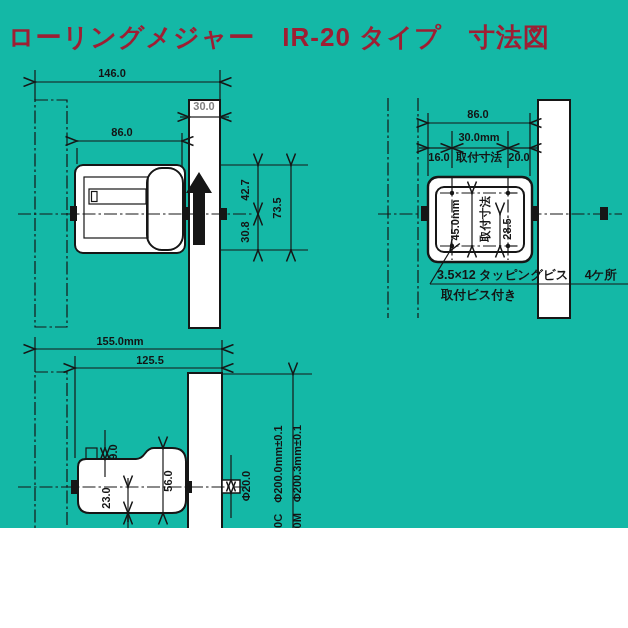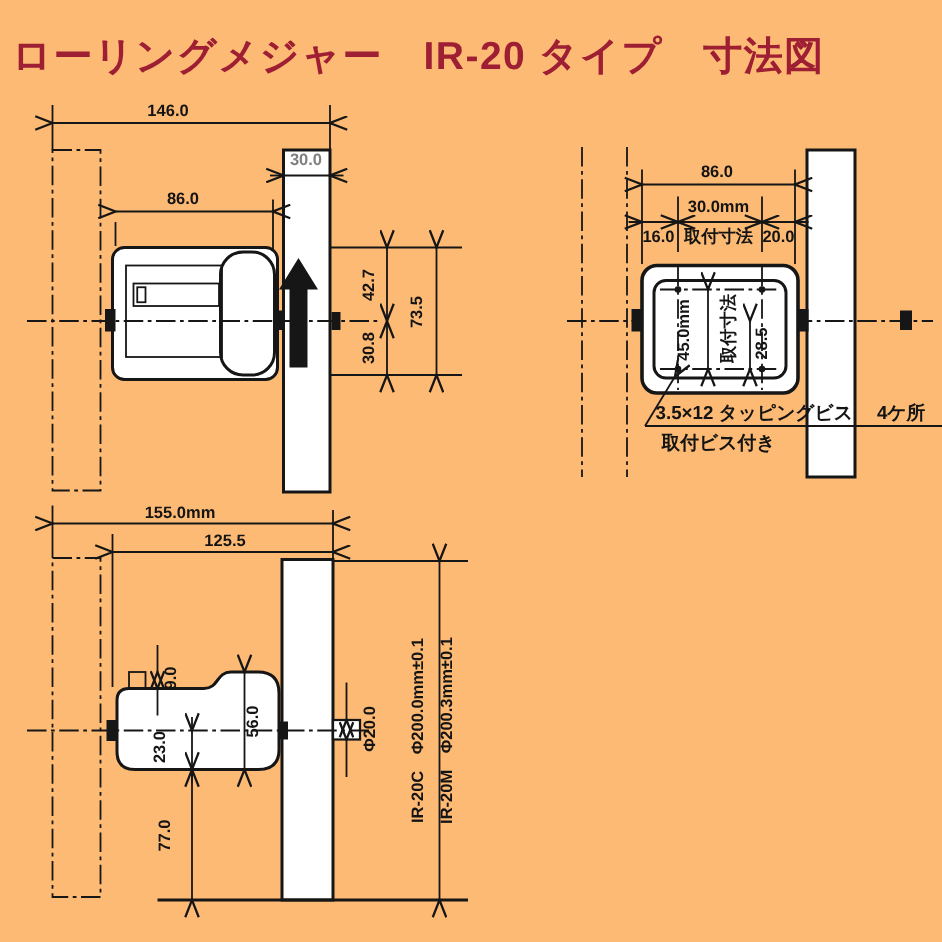--- a/index.html
+++ b/index.html
@@ -1,16 +1,16 @@
 <!DOCTYPE html>
 <html><head>
 <meta charset="utf-8">
 <style>
   html,body{margin:0;padding:0;background:#fff;}
-  #stage{position:relative;width:628px;height:628px;background:#fdba74;overflow:hidden;
+  #stage{position:relative;width:628px;height:528px;background:#14b8a6;overflow:hidden;
          font-family:"Liberation Sans","DejaVu Sans",sans-serif;}
   #title{position:absolute;left:8px;top:20px;margin:0;font-size:26px;font-weight:800;
          letter-spacing:1px;font-family:"Liberation Sans","DejaVu Sans",sans-serif;}
   .view{position:absolute;}
   .ln{stroke:#161616;stroke-width:2;fill:none}
   .lt{stroke:#161616;stroke-width:1.2;fill:none}
   .fw{fill:#ffffff;stroke:#161616;stroke-width:2}
   .fw25{fill:#ffffff;stroke:#161616;stroke-width:2.4}
   .cl{stroke:#161616;stroke-width:1.2;fill:none;stroke-dasharray:13 3 2.5 3}
   .dim{stroke:#161616;stroke-width:1.2;fill:none}

